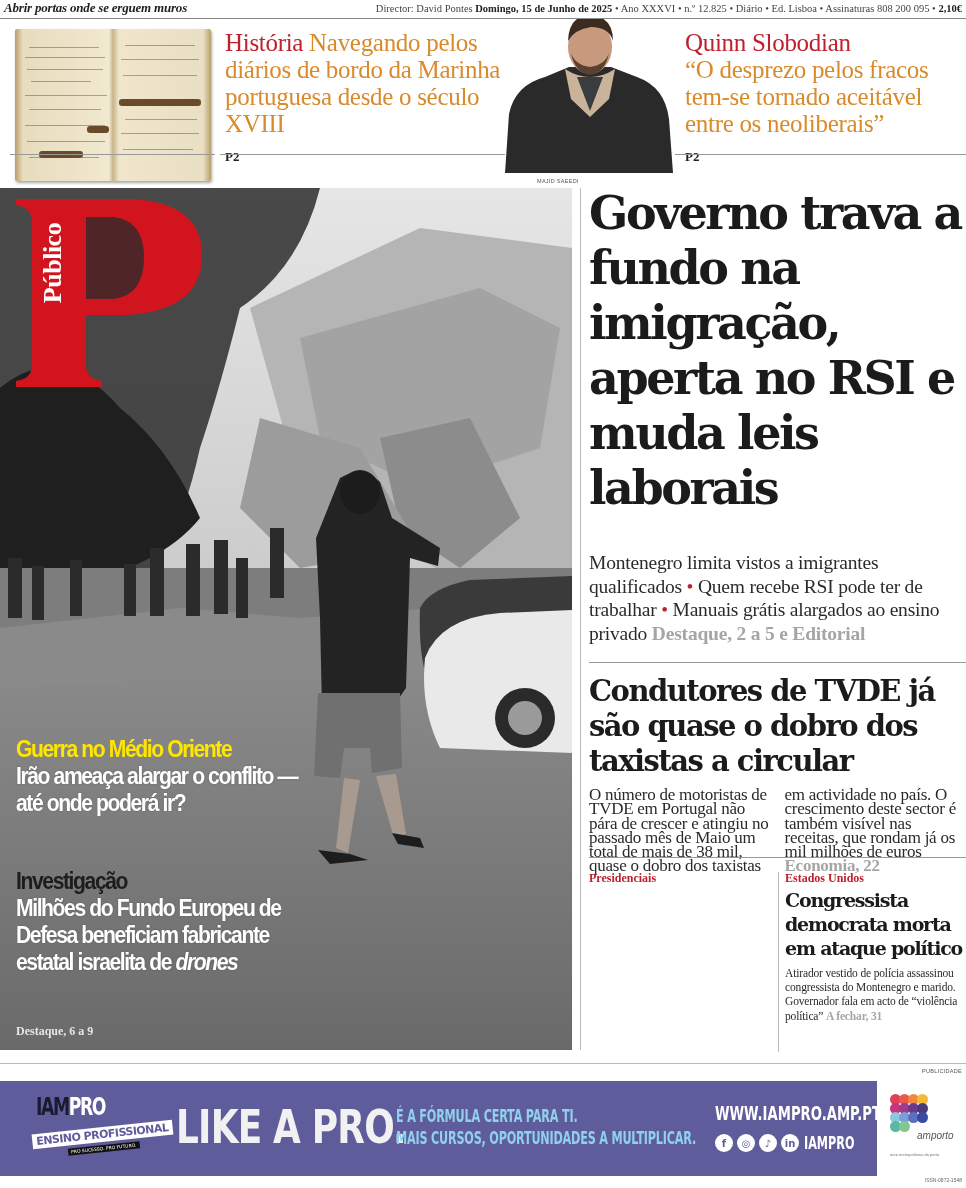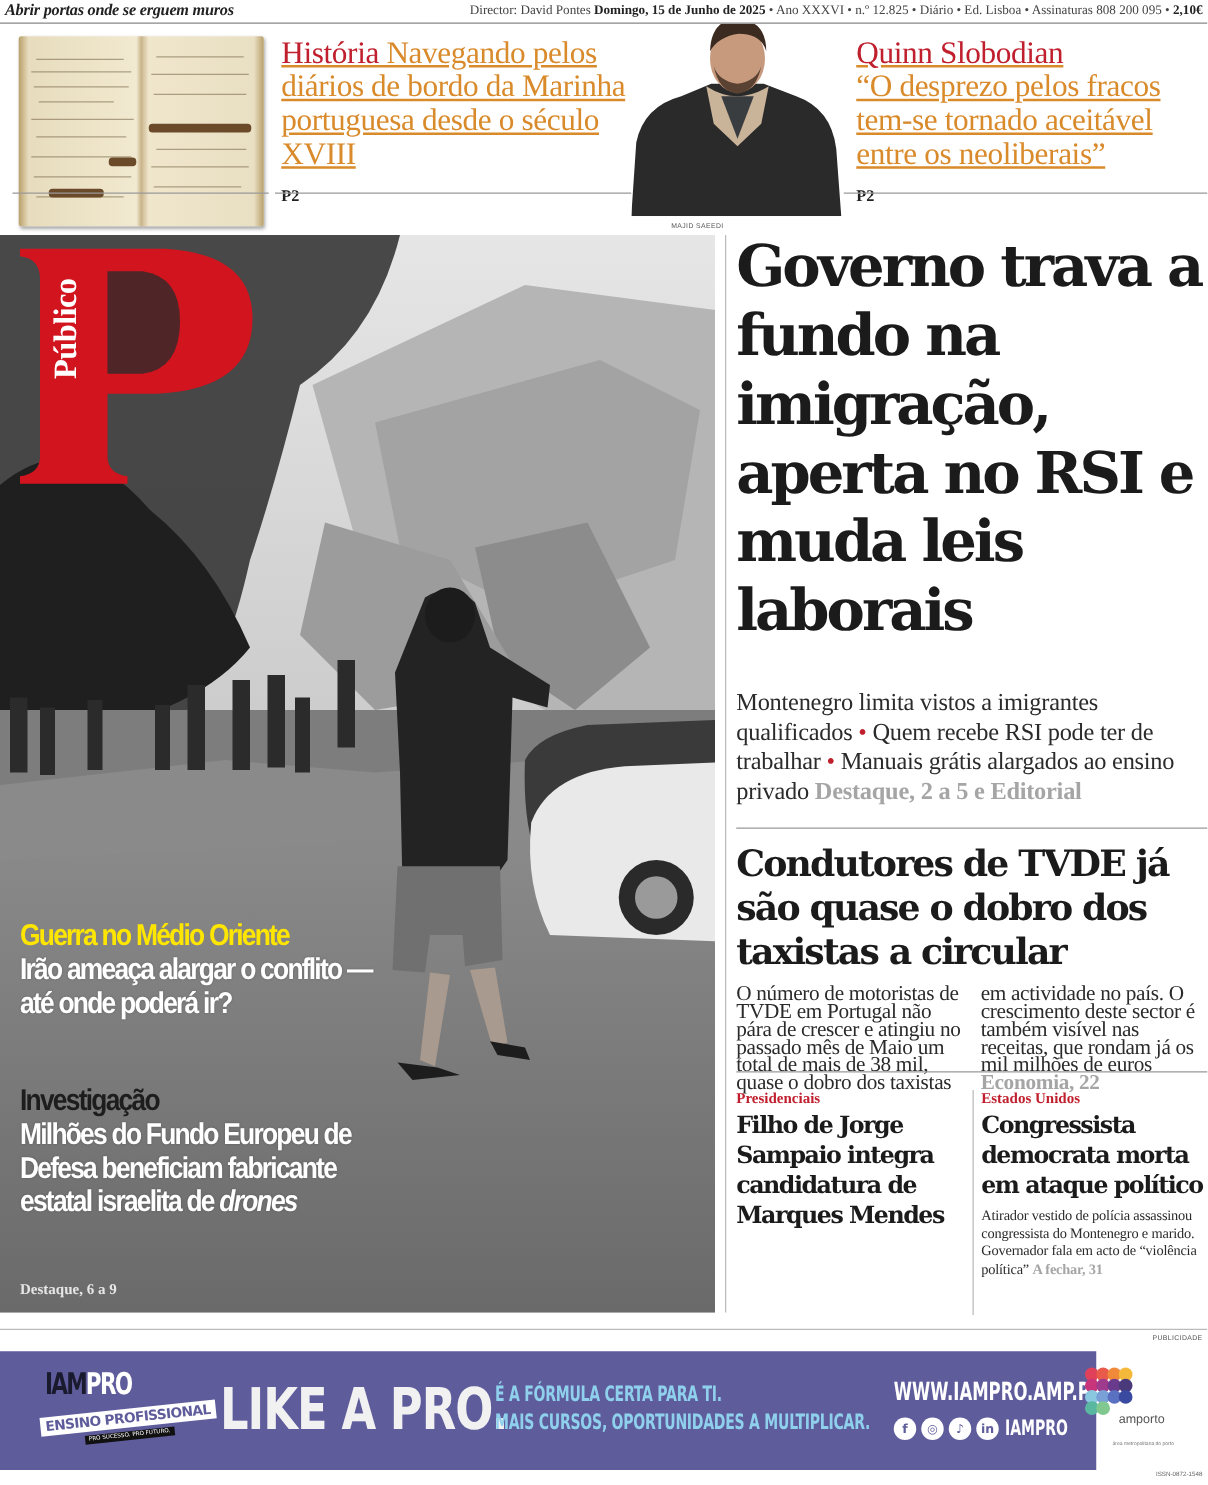--- a/index.html
+++ b/index.html
@@ -12,21 +12,21 @@
   .masthead-info { font-family: "Liberation Serif", serif; font-size: 10.5px; color: #444; white-space: nowrap; }
   .masthead-info b { color: #222; }
   .topline { position: absolute; left: 0; top: 18px; width: 966px; height: 1px; background: #888; }
 
   
   .teaser-row { position: absolute; left: 0; top: 19px; width: 966px; height: 160px; }
   .book { position: absolute; left: 15px; top: 10px; width: 196px; height: 152px; background: linear-gradient(90deg,#b8a06a 0,#e7dcbd 4%,#f1e9d0 48%,#c9b48a 50%,#efe6cc 53%,#e9dfc3 96%,#b8a06a 100%); box-shadow: 1px 2px 3px rgba(0,0,0,.35); border-radius: 2px; }
   .book .ln { position: absolute; height: 1px; background: rgba(90,70,40,.45); }
   .book .stamp { position: absolute; height: 7px; background: #6b4a2a; border-radius: 3px; }
   .teaser1 { position: absolute; left: 225px; top: 10px; width: 280px; }
-  .teaser-text { font-family: "Liberation Serif", serif; font-size: 25px; line-height: 27px; color: #d98a2b; letter-spacing: -0.3px; text-decoration: underline; }
+  .teaser-text { font-family: "Liberation Serif", serif; font-size: 25px; line-height: 27px; color: #d98a2b; letter-spacing: -0.3px; }
   .kicker-red { color: #c0202e; }
   .section-ref { font-family: "Liberation Serif", serif; font-weight: bold; font-size: 13px; color: #222; margin-top: 12px; }
   .portrait { position: absolute; left: 505px; top: 0; width: 170px; height: 154px; overflow: hidden; }
   .teaser2 { position: absolute; left: 685px; top: 10px; width: 280px; }
   .teaser-line { position: absolute; top: 154px; height: 1px; background: #999; }
   .photo-credit { position: absolute; left: 537px; top: 178px; font-family: "Liberation Sans", sans-serif; font-size: 5.5px; color: #555; letter-spacing: .3px; }
 
   
   .main-photo { position: absolute; left: 0; top: 188px; width: 572px; height: 862px; overflow: hidden; background: #6e6e6e; }
   .logo-P { position: absolute; left: 14px; top: 5px; width: 190px; height: 195px; }
@@ -65,21 +65,21 @@
   .iam { position: absolute; left: 4px; top: 0; font-family: "DejaVu Sans", sans-serif; font-weight: bold; font-size: 24px; letter-spacing: -2px; transform: scaleX(.72); transform-origin: left top; color: #1a1a2e; }
   .iam .pro { color: #fff; }
   .ensino { position: absolute; left: 0; top: 34px; background: #fff; color: #5f5c9c; font-family: "DejaVu Sans", sans-serif; font-weight: bold; font-size: 11px; padding: 1px 4px; transform: rotate(-6deg); letter-spacing: -0.5px; white-space: nowrap; }
   .ensino-sub { position: absolute; left: 36px; top: 52px; background: #111; color: #fff; font-family: "DejaVu Sans", sans-serif; font-size: 4.5px; padding: 1px 3px; transform: rotate(-6deg); white-space: nowrap; }
   .like { position: absolute; left: 176px; top: 19px; font-family: "DejaVu Sans", sans-serif; font-weight: bold; font-size: 46px; color: #f1f1f1; letter-spacing: -1px; transform: scaleX(.78); transform-origin: left top; white-space: nowrap; }
   .formula { position: absolute; left: 396px; top: 24px; font-family: "DejaVu Sans", sans-serif; font-weight: bold; font-size: 17px; line-height: 22px; color: #8fd0ec; transform: scaleX(.66); transform-origin: left top; white-space: nowrap; letter-spacing: -0.3px; }
   .url { position: absolute; left: 715px; top: 20px; font-family: "DejaVu Sans", sans-serif; font-weight: bold; font-size: 20px; color: #fff; transform: scaleX(.66); transform-origin: left top; white-space: nowrap; }
   .socials { position: absolute; left: 715px; top: 52px; display: flex; align-items: center; gap: 4px; }
   .soc { width: 18px; height: 18px; border-radius: 50%; background: #fff; color: #5f5c9c; font-family: "DejaVu Sans", sans-serif; font-weight: bold; font-size: 10px; display: flex; align-items: center; justify-content: center; }
   .soc-label { font-family: "DejaVu Sans", sans-serif; font-weight: bold; font-size: 17px; color: #fff; transform: scaleX(.66); transform-origin: left center; white-space: nowrap; margin-left: 1px; }
-  .amp-logo { position: absolute; left: 868px; top: 1094px; width: 70px; height: 50px; }
+  .amp-logo { position: absolute; left: 890px; top: 1094px; width: 70px; height: 50px; font-style: italic; }
   .amp-dot { position: absolute; width: 11px; height: 11px; border-radius: 50%; }
   .amp-word { position: absolute; left: 27px; top: 36px; font-family: "Liberation Sans", sans-serif; font-size: 10px; color: #555; }
   .amp-sub { position: absolute; left: 890px; top: 1152px; font-family: "Liberation Sans", sans-serif; font-size: 4px; color: #777; }
   .issn { position: absolute; right: 4px; top: 1177px; font-family: "Liberation Sans", sans-serif; font-size: 5px; color: #666; }
 </style>
 </head>
 <body>
 
 <div class="topbar">
   <span class="slogan">Abrir portas onde se erguem muros</span>
@@ -213,21 +213,20 @@
 <div class="main-head">Governo trava a fundo na imigração, aperta no RSI e muda leis laborais</div>
 <div class="main-sub"><span>Montenegro limita vistos a imigrantes qualificados</span> <span class="dot-red"> • </span><span>Quem recebe RSI pode ter de trabalhar</span> <span class="dot-red"> • </span><span>Manuais grátis alargados ao ensino privado</span> <span class="ref-grey">Destaque, 2 a 5 e Editorial</span></div>
 <div class="hr1"></div>
 
 <div class="tvde-head">Condutores de TVDE já são quase o dobro dos taxistas a circular</div>
 <div class="tvde-body"><span>O número de motoristas de TVDE em Portugal não pára de crescer e atingiu no passado mês de Maio um total de mais de 38 mil, quase o dobro dos taxistas em actividade no país. O crescimento deste sector é também visível nas receitas, que rondam já os mil milhões de euros</span> <span class="ref-grey">Economia, 22</span></div>
 <div class="hr2"></div>
 
 <div class="brief" style="left:589px">
   <div class="brief-kicker">Presidenciais</div>
-  <div class="brief-head">Filho de Jorge Sampaio integra candidatura de Marques Mendes</div>
 </div>
 <div class="vrule2"></div>
 <div class="brief" style="left:785px;width:181px">
   <div class="brief-kicker">Estados Unidos</div>
   <div class="brief-head">Congressista democrata morta em ataque político</div>
   <div class="brief-body"><span>Atirador vestido de polícia assassinou congressista do Montenegro e marido. Governador fala em acto de “violência política”</span> <span class="ref-grey">A fechar, 31</span></div>
 </div>
 
 <div class="hr-ad"></div>
 <div class="pub-label">PUBLICIDADE</div>

